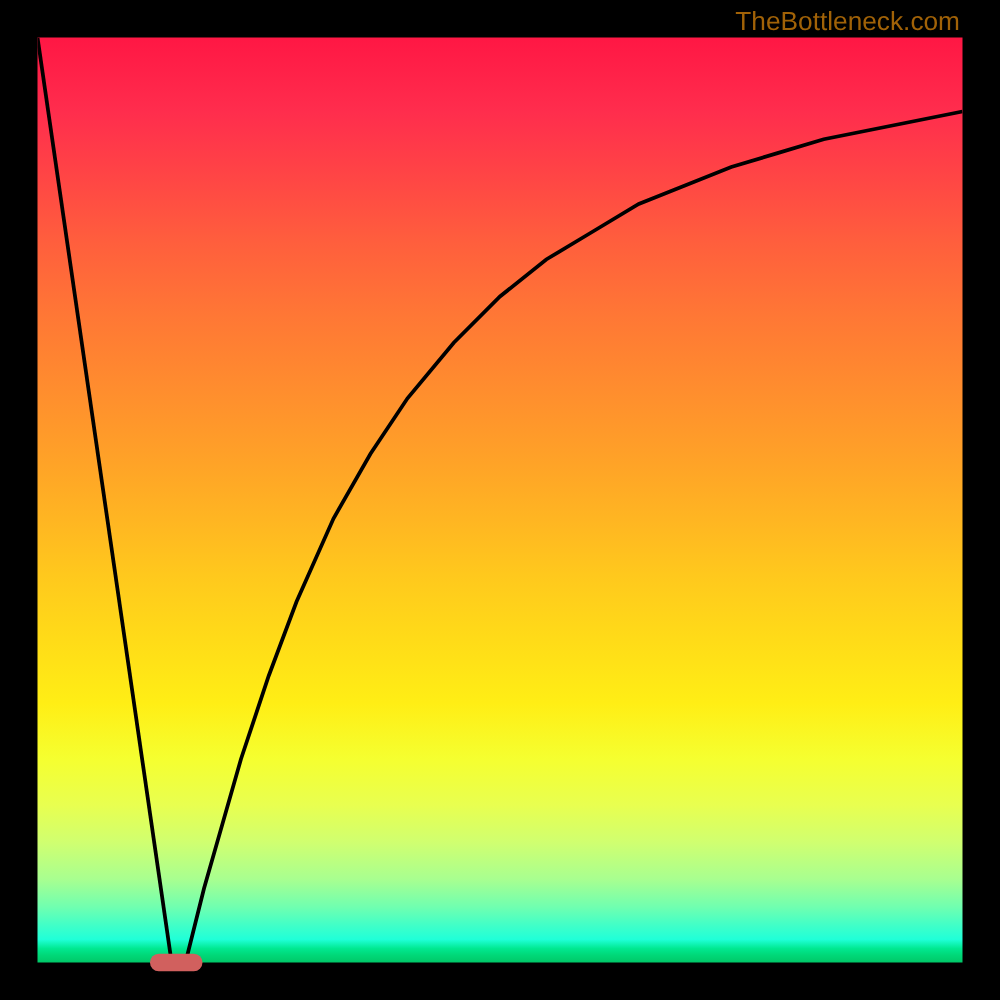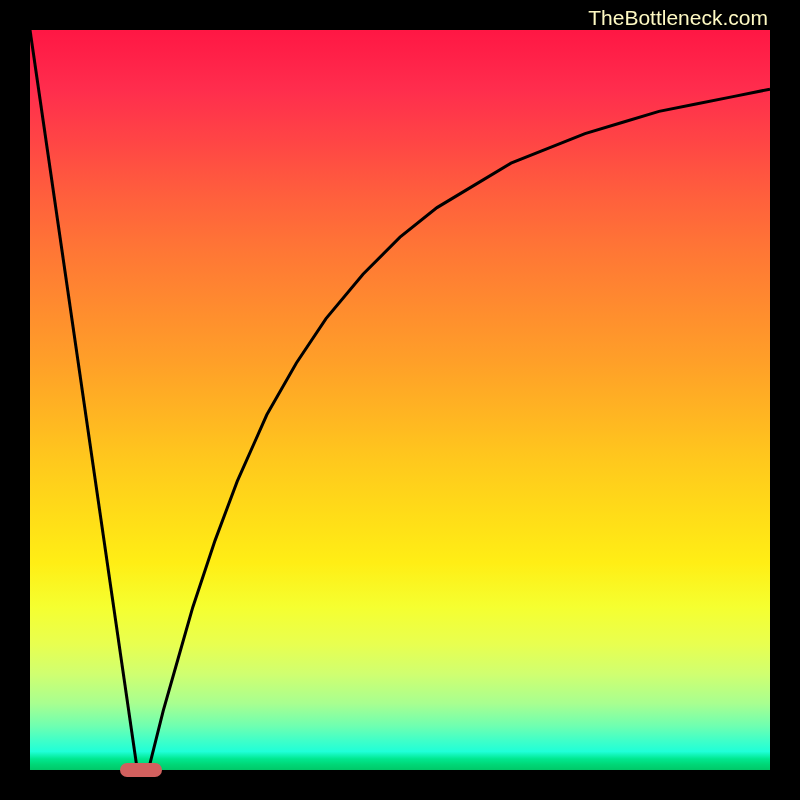--- a/index.html
+++ b/index.html
@@ -47,21 +47,21 @@
         #20ffd8 97.5%,
         #00e890 98.5%,
         #00d878 99.2%,
         #00c868 100%
       );
     }
     .watermark {
       position: absolute;
       top: 6px;
       right: 32px;
-      color: #fef9c3;
+      color: #a16207;
       font-size: 21px;
       font-weight: 500;
       z-index: 10;
     }
     .curve-svg {
       position: absolute;
       left: 30px;
       top: 30px;
       width: 740px;
       height: 740px;

